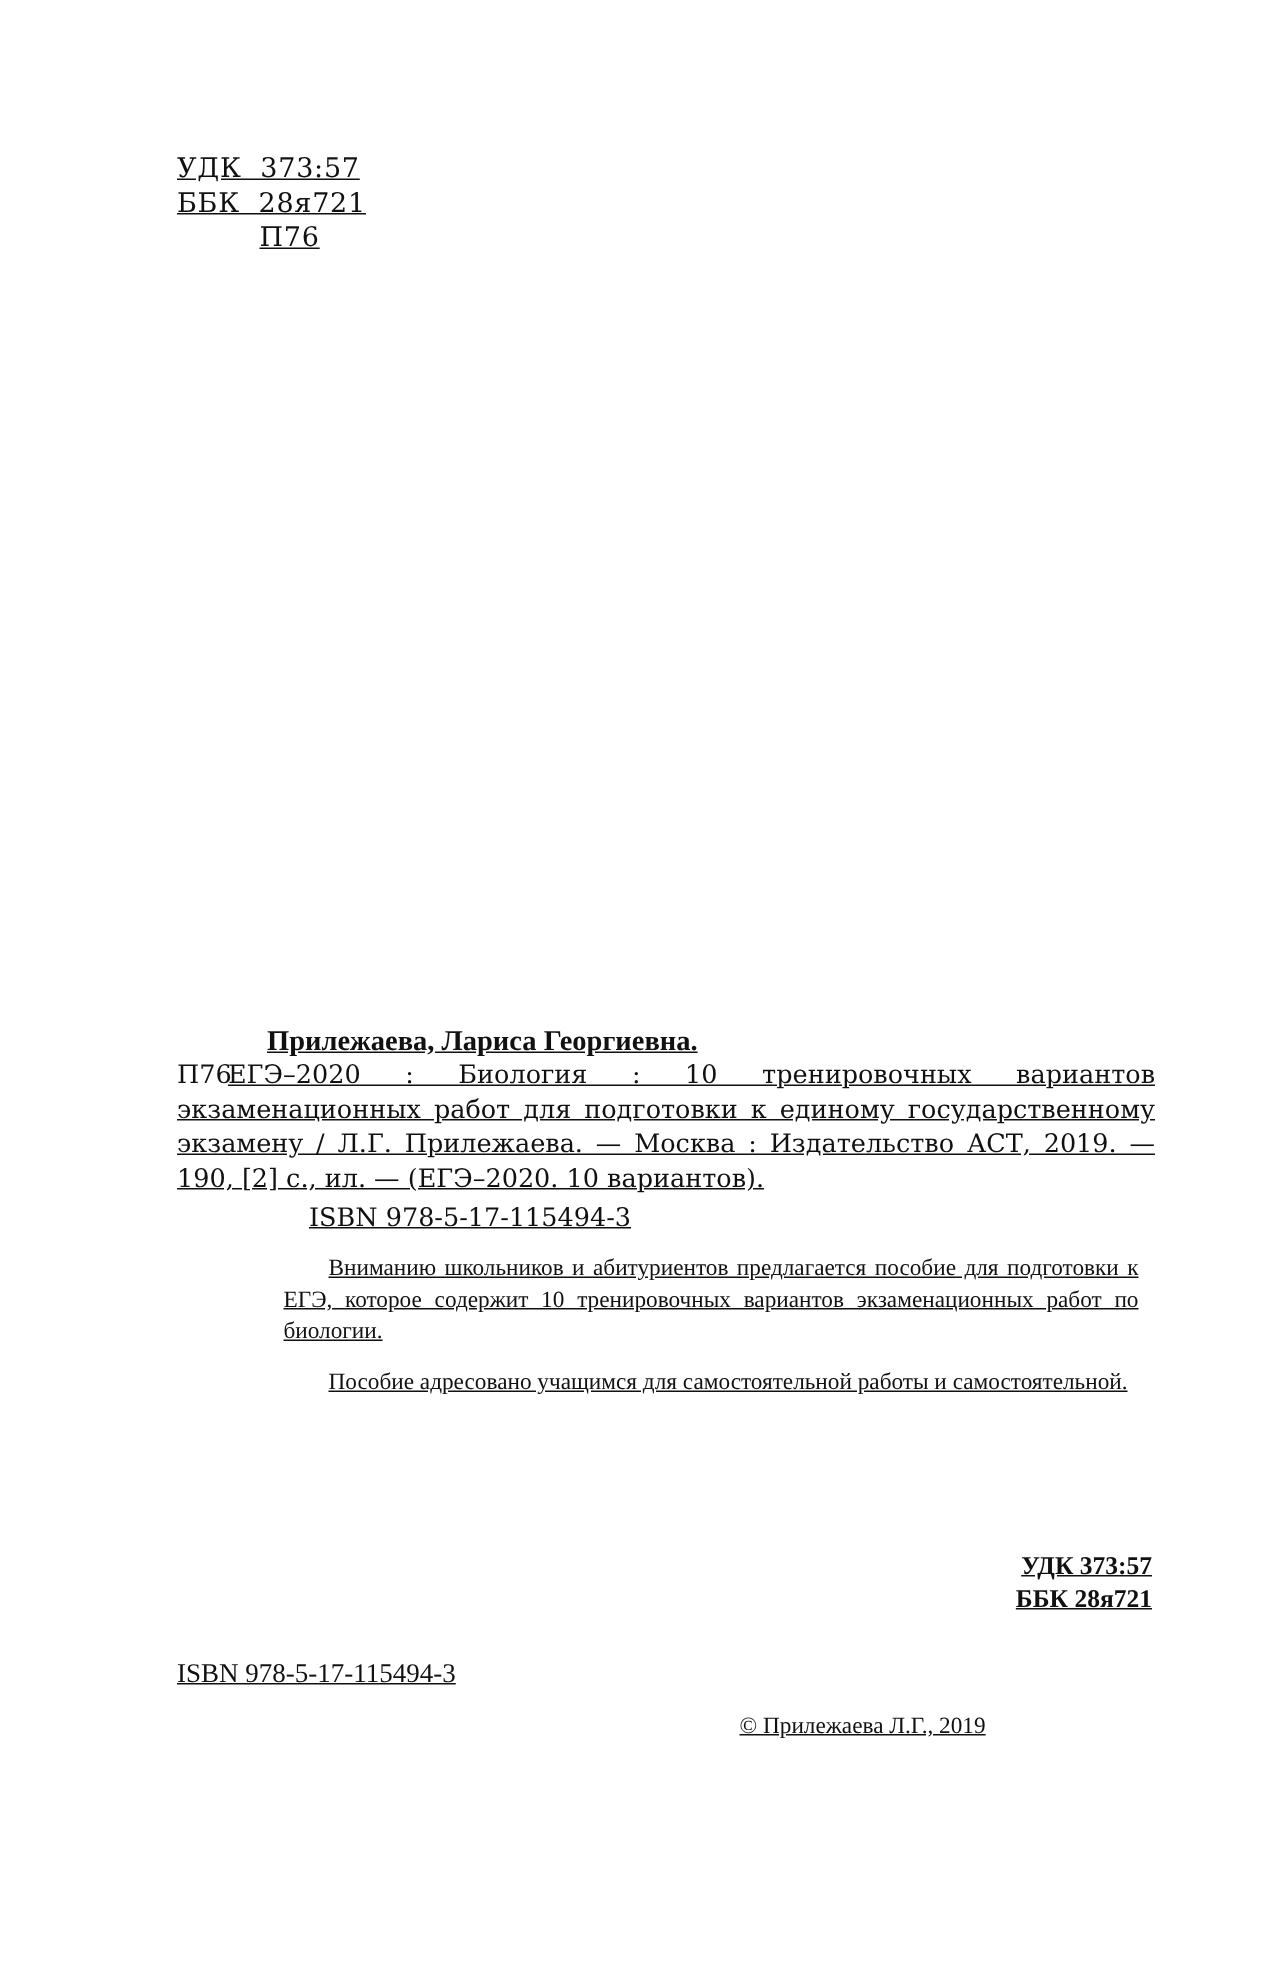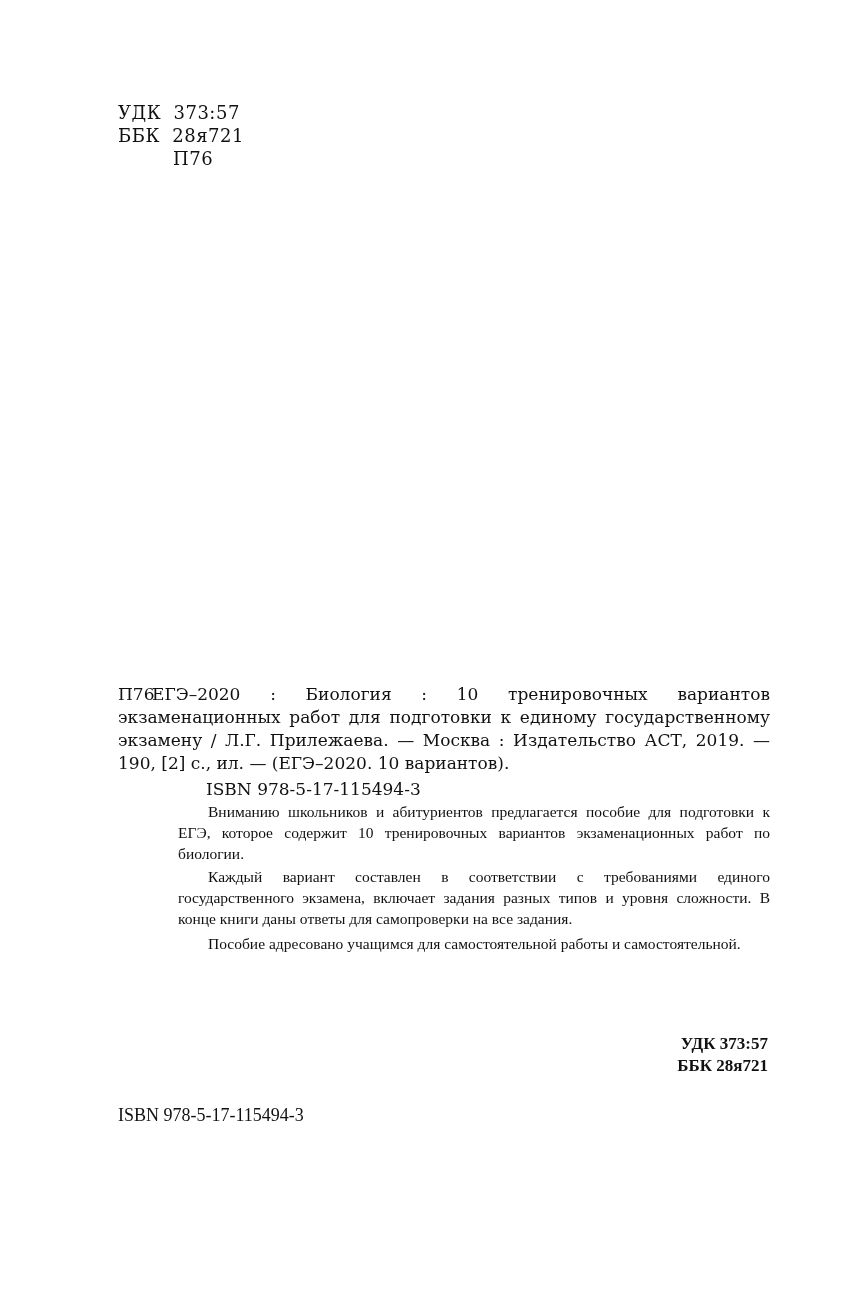--- a/index.html
+++ b/index.html
@@ -1,64 +1,65 @@
 <!DOCTYPE html>
 <html><head>
   <meta charset="utf-8">
   <style>
     html, body { margin: 0; padding: 0; background: #ffffff; }
     body {
       width: 844px; height: 1311px; position: relative; overflow: hidden;
       font-family: "DejaVu Serif", "Liberation Serif", serif;
       color: #111111;
     }
-    .abs { position: absolute; }
+    .abs { position: absolute; text-decoration: underline; }
     .top-codes { left: 118px; top: 101px; font-size: 18px; line-height: 23px; letter-spacing: 0.5px; }
     .top-codes .row { white-space: pre; }
     .top-codes .cutter { padding-left: 55px; }
 
     .entry { left: 118px; top: 683px; width: 652px; font-size: 17px; line-height: 23px; }
     .author { margin-left: 60px; font-weight: bold; font-family: "Liberation Serif", serif; font-size: 19px; }
     .main-row { position: relative; }
     .cutter2 { position: absolute; left: 0; top: 0; }
     .desc { text-align: justify; text-align-last: left; }
     .desc .indent { display: inline-block; width: 34px; }
     .isbn1 { margin-left: 88px; margin-top: 3px; }
     .annot { margin-left: 60px; font-size: 15.5px; line-height: 21px; text-align: justify; font-family: "Liberation Serif", serif; }
-    .annot p { margin: 0; text-indent: 30px; }
+    .annot p { margin: 11px; text-indent: 30px; }
     .annot p.spaced { margin-top: 2px; }
     .annot p.last { line-height: 26px; }
 
     .bottom-codes { right: 76px; top: 1033px; text-align: right; font-weight: bold; font-size: 17px; line-height: 22px; font-family: "Liberation Serif", serif; }
     .isbn2 { left: 118px; top: 1105px; font-size: 18px; font-family: "Liberation Serif", serif; }
     .copyrights { left: 493px; top: 1139px; font-size: 15.5px; line-height: 23px; font-family: "Liberation Serif", serif; }
   </style>
 </head>
 <body>
 
 <div class="abs top-codes">
   <div class="row">УДК  373:57</div>
   <div class="row">ББК  28я721</div>
   <div class="row cutter">П76</div>
 </div>
 
 <div class="abs entry">
+  <div class="author">Прилежаева, Лариса Георгиевна.</div>
   <div class="main-row">
     <span class="cutter2">П76</span>
     <div class="desc"><span class="indent"></span><span>ЕГЭ–2020 : Биология : 10 тренировочных вариантов экзаменационных работ для подготовки к единому государственному экзамену / Л.Г. Прилежаева. — Москва : Издательство АСТ,  2019. — 190, [2] с., ил. — (ЕГЭ–2020. 10 вариантов).</span></div>
   </div>
   <div class="isbn1">ISBN 978-5-17-115494-3</div>
   <div class="annot">
     <p>Вниманию школьников и абитуриентов предлагается пособие для подготовки к ЕГЭ, которое содержит 10 тренировочных вариантов экзаменационных работ по биологии.</p>
-    <p class="spaced">Каждый вариант составлен в соответствии с требованиями единого государственного экзамена, включает задания разных типов и уровня сложности. В конце книги даны ответы для самопроверки на все задания.</p>
     <p class="spaced last">Пособие адресовано учащимся для самостоятельной работы и самостоятельной.</p>
   </div>
 </div>
 
 <div class="abs bottom-codes">
   <div>УДК 373:57</div>
   <div>ББК 28я721</div>
 </div>
 
 <div class="abs isbn2">ISBN 978-5-17-115494-3</div>
 
 <div class="abs copyrights">
+  <div>© Прилежаева Л.Г., 2019</div>
 </div>
 
 </body></html>

